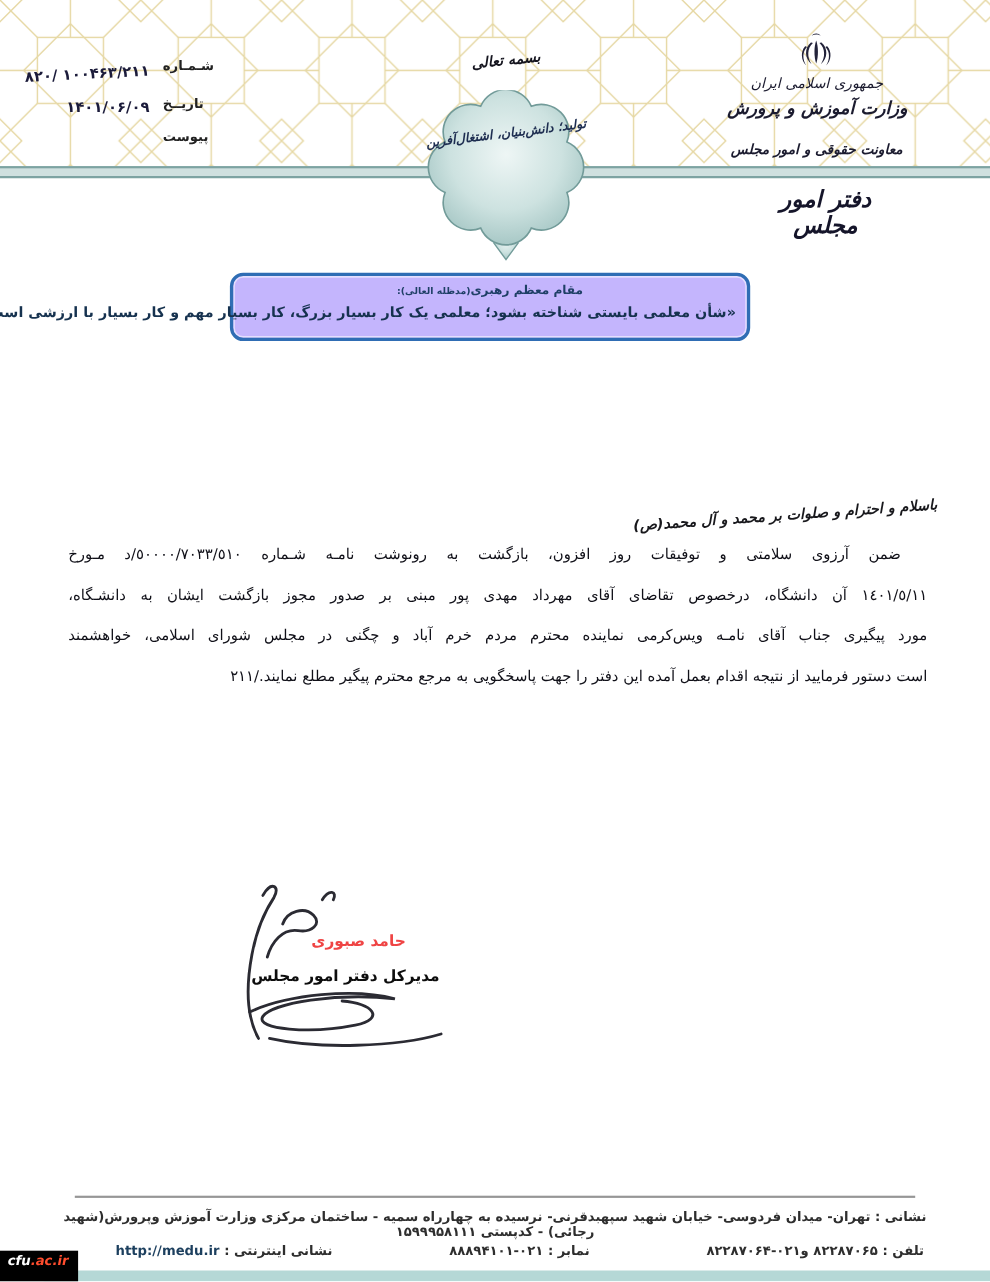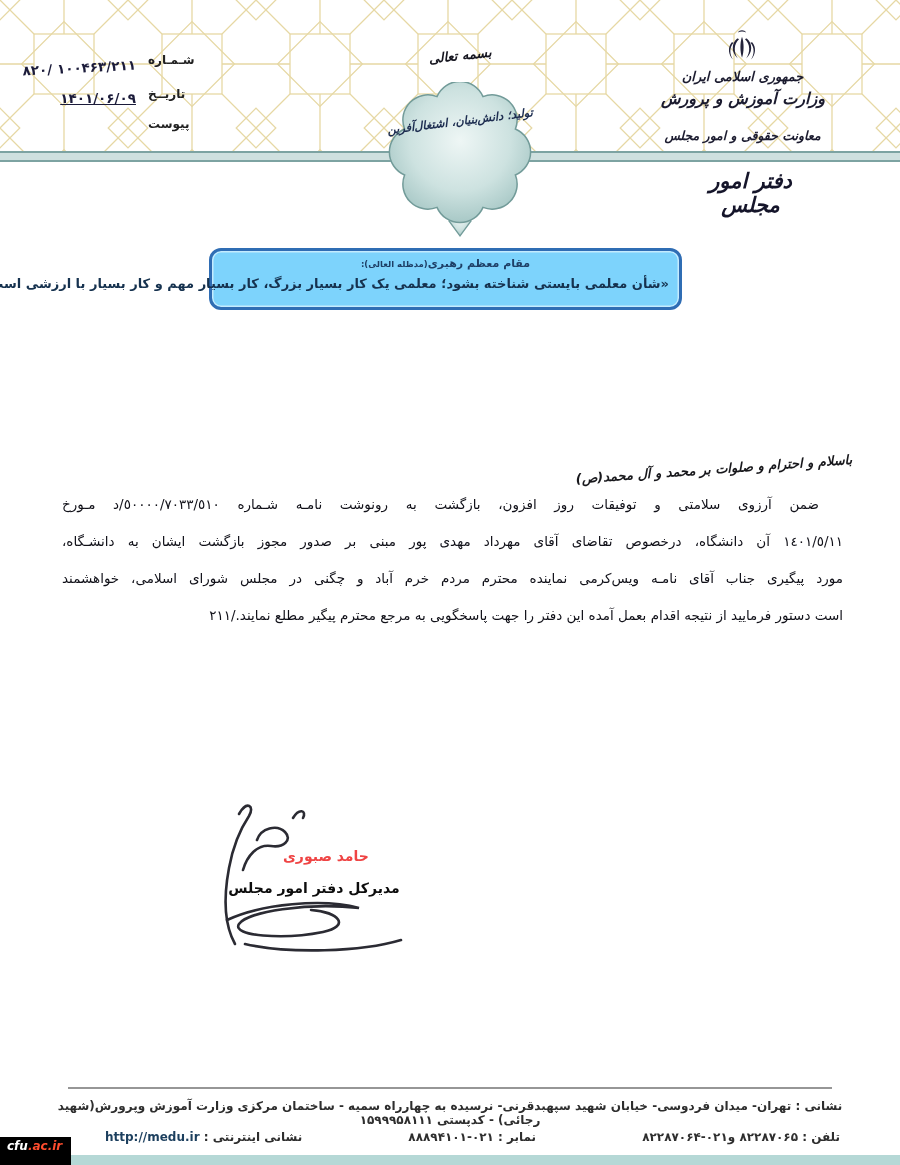--- a/index.html
+++ b/index.html
@@ -28,32 +28,32 @@
   
   .meta-label{position:absolute;z-index:2;font-size:12px;font-weight:bold;color:#222;direction:rtl;}
   #label-number{left:148px;top:53px;}
   #label-date{left:148px;top:87px;}
   #label-attach{left:148px;top:117px;}
   .meta-value{
     position:absolute;z-index:2;left:6px;width:130px;text-align:right;
     font-size:13.5px;font-weight:bold;color:#1b1b3a;direction:ltr;
   }
   #value-number{top:60px;transform:rotate(-3deg);}
-  #value-date{top:90px;text-decoration:underline;}
+  #value-date{top:90px;}
   
   .rh{position:absolute;z-index:2;text-align:center;direction:rtl;color:#1b1b2f;font-style:italic;}
   #emblem{position:absolute;left:724px;top:27px;z-index:2;}
-  #rh-country{left:660px;top:69px;width:165px;font-size:13px;font-weight:700;}
+  #rh-country{left:660px;top:69px;width:165px;font-size:13px;font-weight:400;}
   #rh-ministry{left:648px;top:89px;width:190px;font-size:16px;font-weight:bold;}
   #rh-deputy{left:655px;top:128px;width:175px;font-size:12.5px;font-weight:600;}
   #rh-office{left:678px;top:169px;width:145px;font-size:21px;font-weight:bold;color:#15152a;}
   
   #quote-box{
     position:absolute;left:209px;top:248px;width:473px;height:62px;z-index:2;
-    box-sizing:border-box;background:#7dd3fc;border:3.5px solid #2F6DB4;border-radius:12px;
+    box-sizing:border-box;background:#c4b5fd;border:3.5px solid #2F6DB4;border-radius:12px;
     box-shadow:inset 0 0 0 1.5px rgba(255,255,255,.55);
     direction:rtl;text-align:center;padding:5px 10px 4px;
   }
   #quote-title{font-size:11px;font-weight:bold;color:#1E3F66;line-height:16px;}
   #quote-title .suffix{font-size:8.5px;font-weight:bold;}
   #quote-text{font-size:13px;font-weight:600;color:#16324f;line-height:24px;white-space:nowrap;}
   
   #addressee{
     position:absolute;right:53px;top:363px;z-index:2;direction:rtl;text-align:right;
     font-size:15.5px;font-weight:bold;line-height:34px;color:#0e0e0e;

